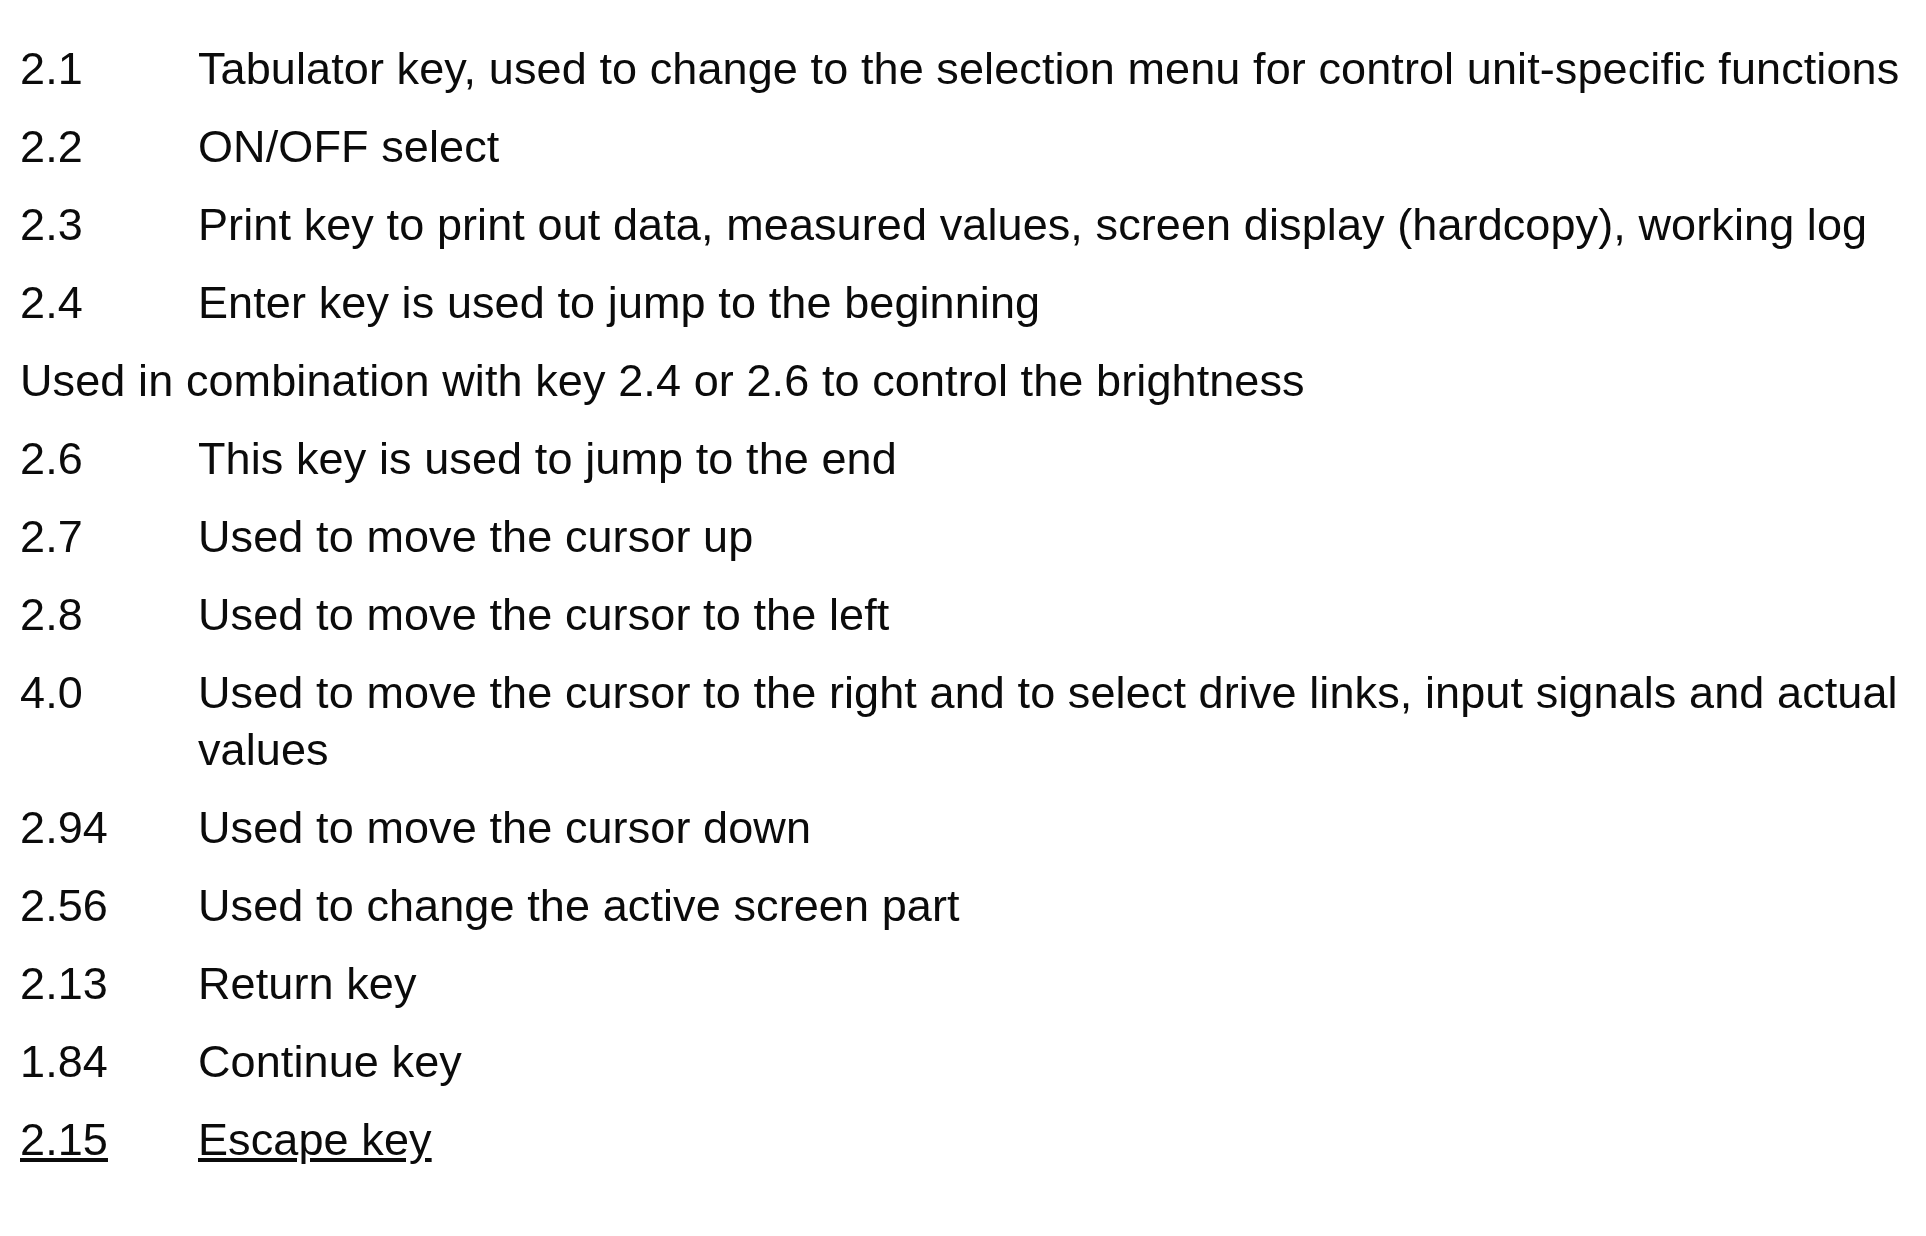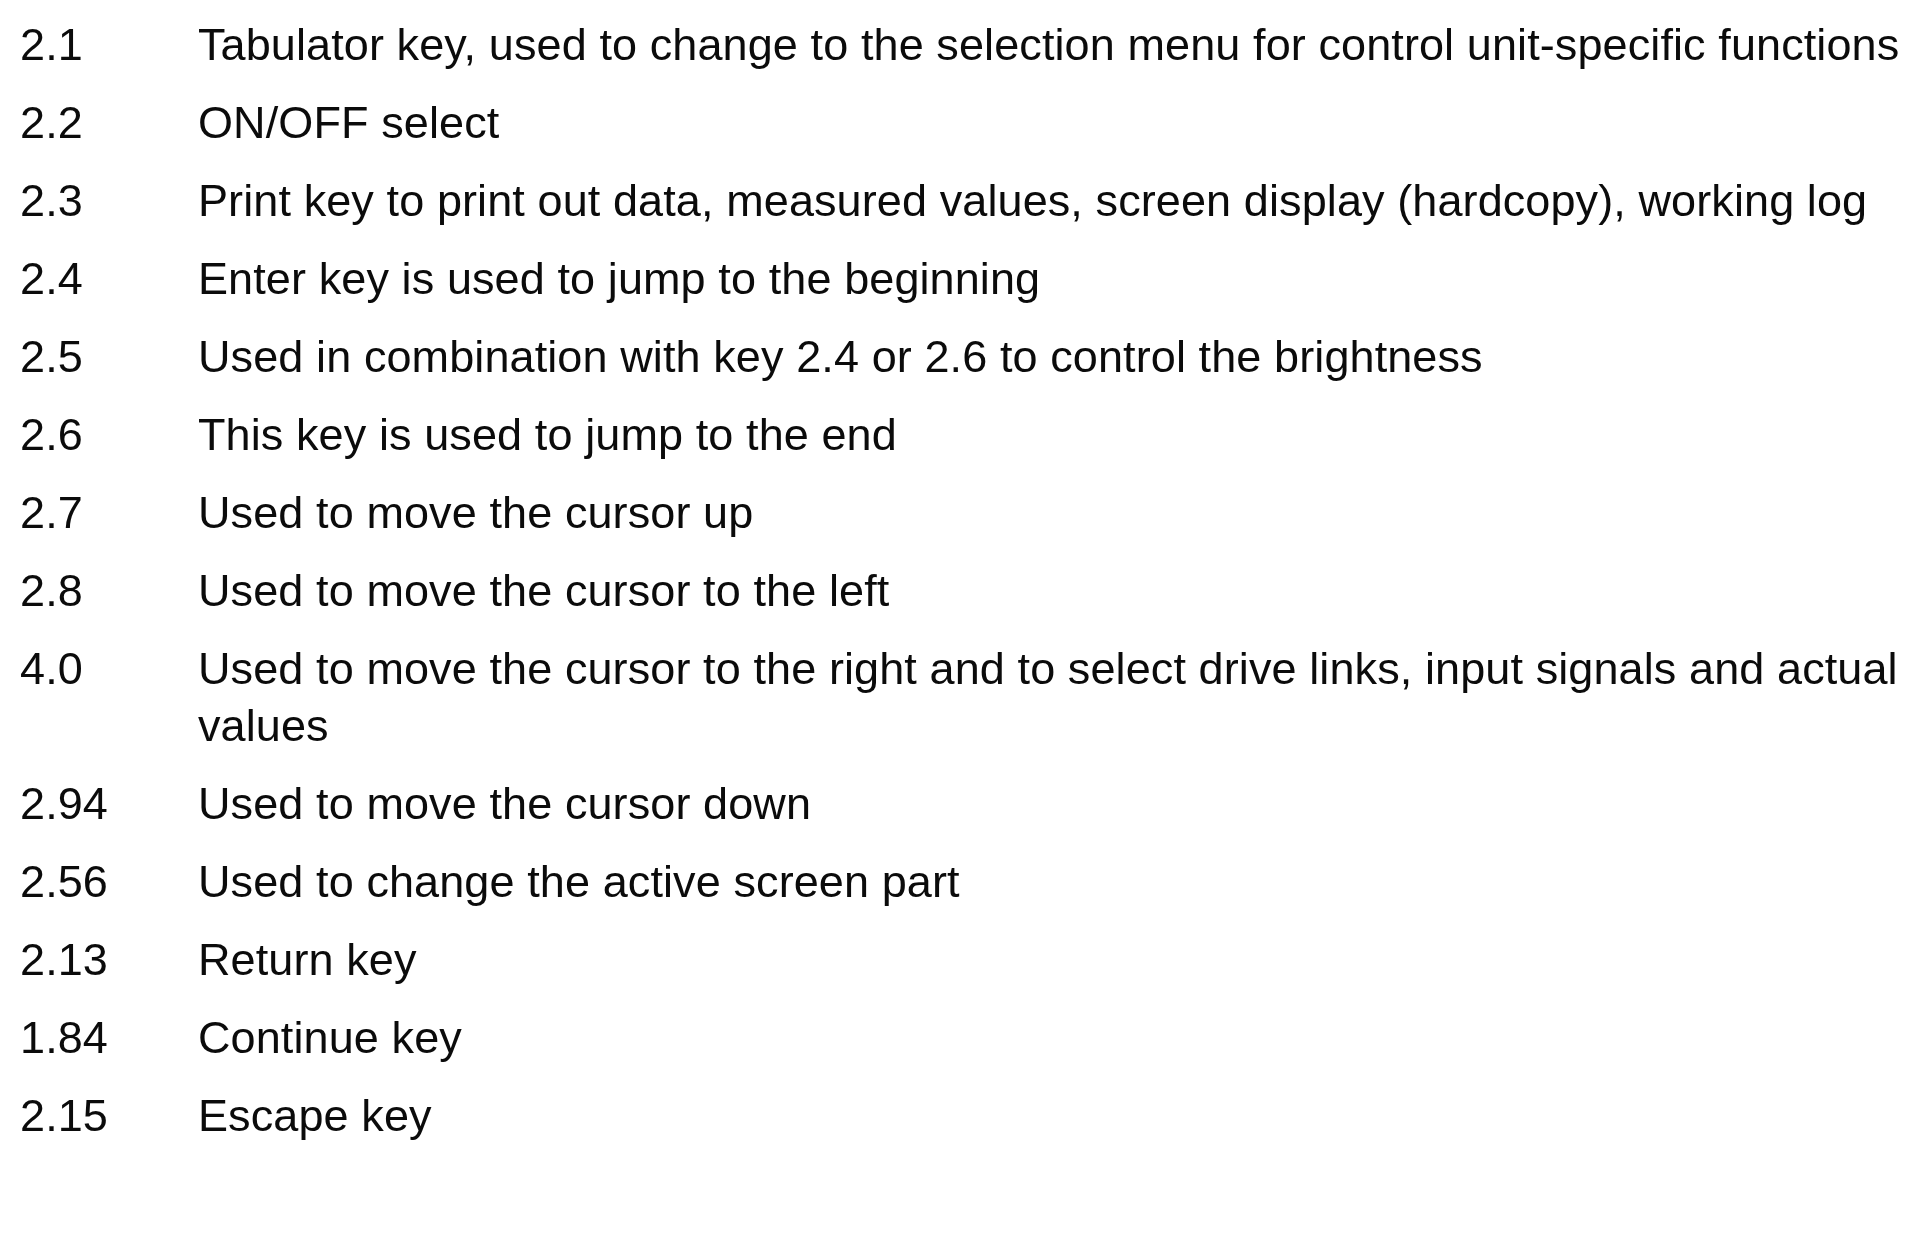--- a/index.html
+++ b/index.html
@@ -12,37 +12,38 @@
     height: 1236px;
     overflow: hidden;
     font-family: "Liberation Sans", "DejaVu Sans", sans-serif;
     color: #0b0b0b;
     -webkit-font-smoothing: antialiased;
   }
   .page {
     box-sizing: border-box;
     width: 1926px;
     height: 1236px;
-    padding: 16px 14px 0 20px;
+    padding: 40px 14px 0 20px;
   }
   .item-list {
     list-style: none;
     margin: 0;
     padding: 0;
   }
   .item {
     display: flex;
     align-items: flex-start;
     font-size: 45px;
     line-height: 57px;
     margin-bottom: 21px;
     letter-spacing: 0.1px;
   }
   .item:last-child {
     margin-bottom: 8px;
+    text-decoration: underline;
   }
   .num {
     flex: 0 0 178px;
     white-space: nowrap;
   }
   .desc {
     flex: 1 1 auto;
     max-width: 1714px;
   }
 </style>
@@ -65,21 +66,20 @@
     <span class="num">2.3</span>
     <span class="desc">Print key to print out data, measured values, screen display (hardcopy), working log</span>
   </li>
 
   <li class="item">
     <span class="num">2.4</span>
     <span class="desc">Enter key is used to jump to the beginning</span>
   </li>
 
   <li class="item">
-    <span class="num">2.5</span>
     <span class="desc">Used in combination with key 2.4 or 2.6 to control the brightness</span>
   </li>
 
   <li class="item">
     <span class="num">2.6</span>
     <span class="desc">This key is used to jump to the end</span>
   </li>
 
   <li class="item">
     <span class="num">2.7</span>

